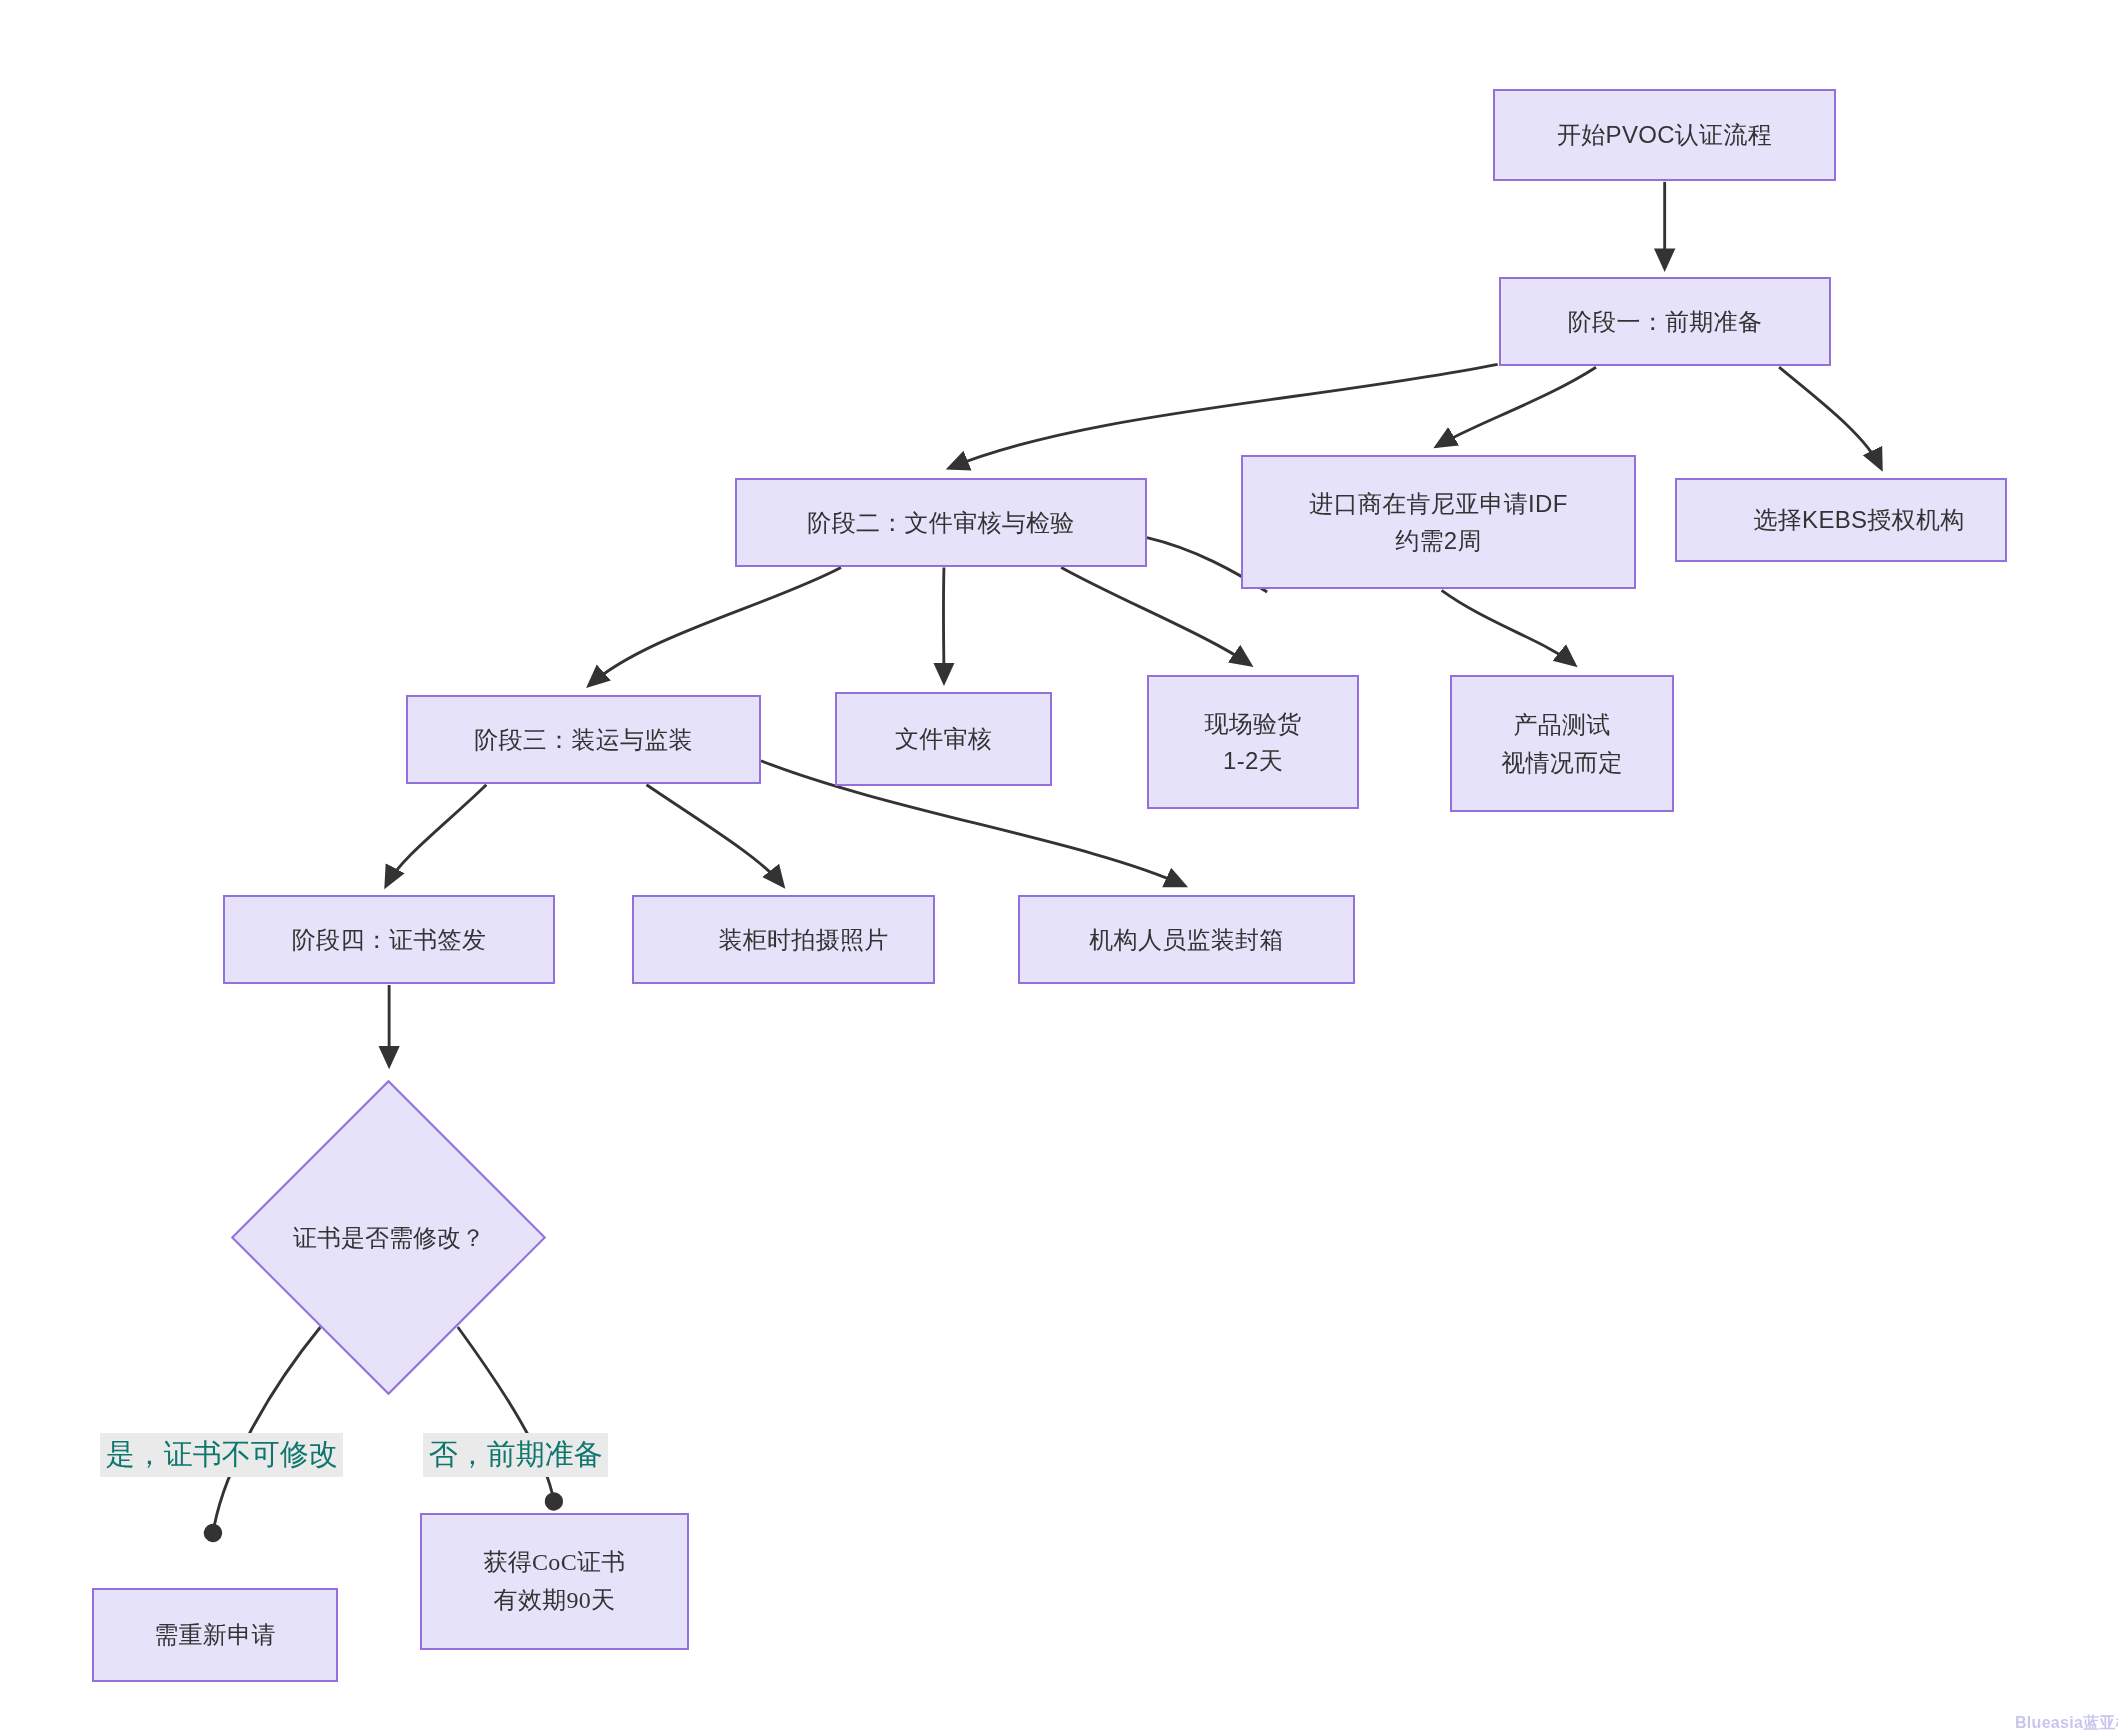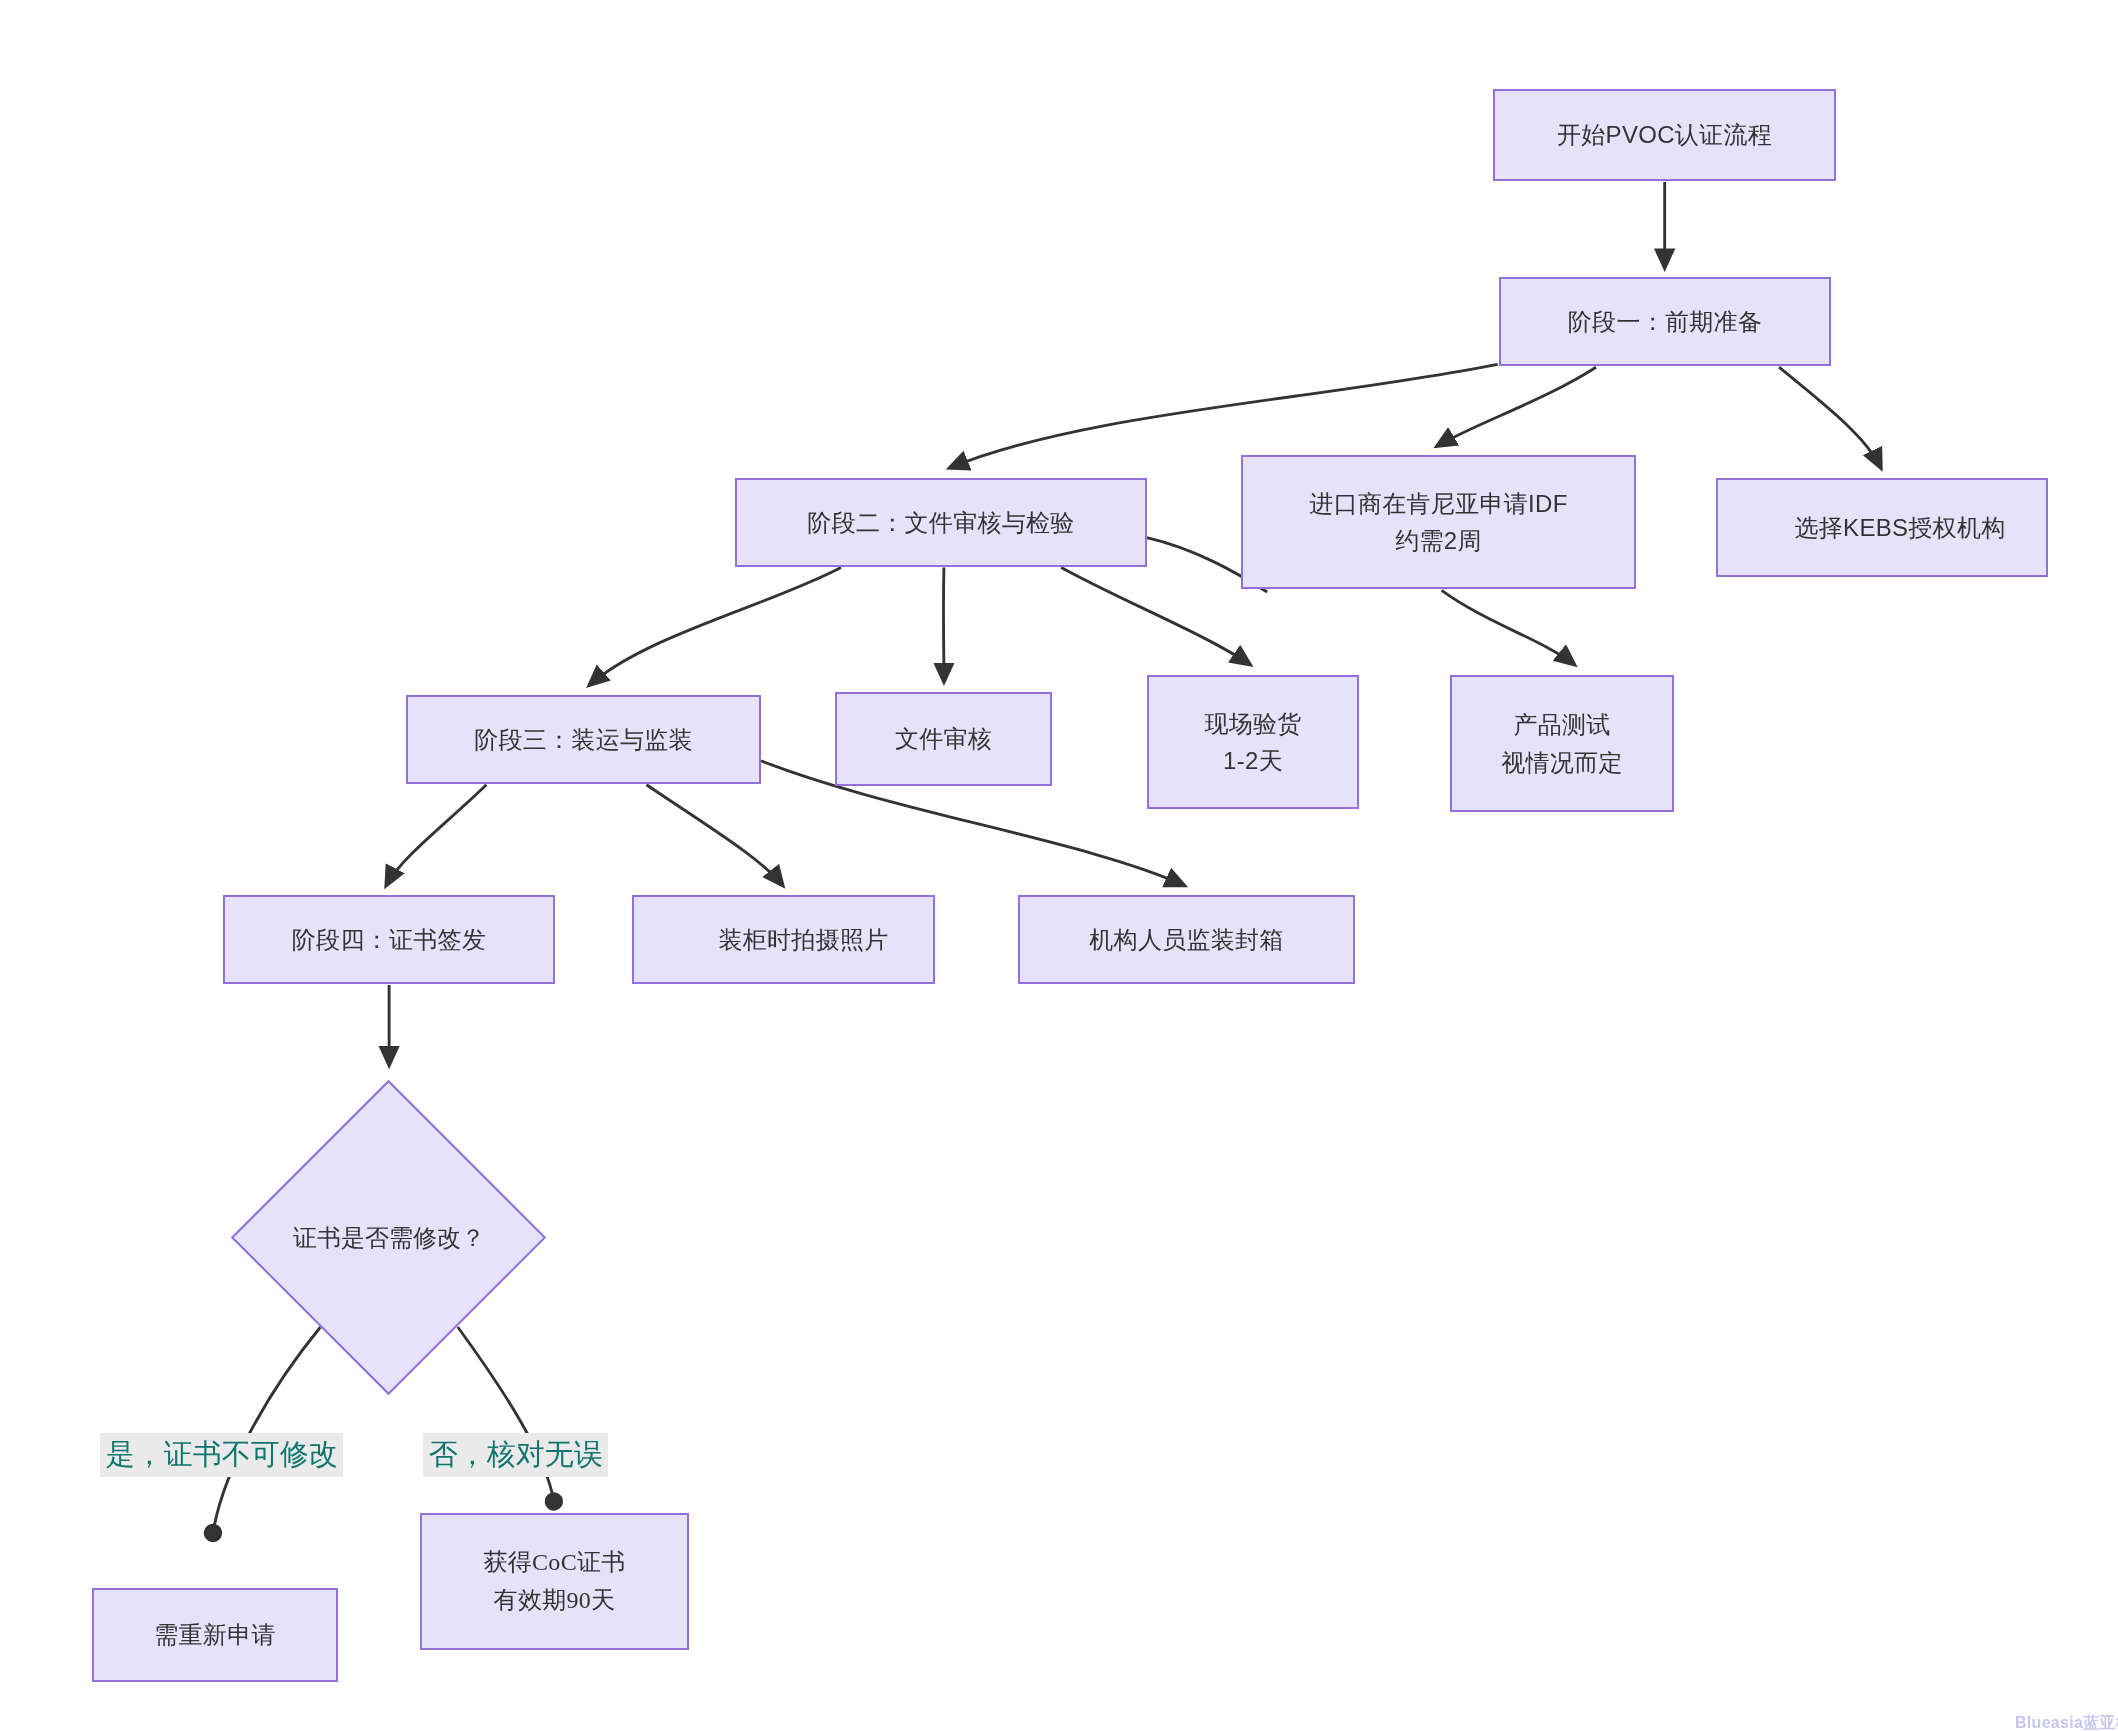--- a/index.html
+++ b/index.html
@@ -133,21 +133,21 @@
 
   <div class="node" style="left:1499px;top:277px;width:332px;height:89px;">
     <span class="line">阶段一：前期准备</span>
   </div>
 
   <div class="node" style="left:1241px;top:455px;width:395px;height:134px;">
     <span class="line">进口商在肯尼亚申请IDF</span>
     <span class="line">约需2周</span>
   </div>
 
-  <div class="node" style="left:1716px;top:478px;width:332px;height:99px;padding-left:36px;">
+  <div class="node" style="left:1675px;top:478px;width:332px;height:84px;padding-left:36px;">
     <span class="line">选择KEBS授权机构</span>
   </div>
 
   <div class="node" style="left:735px;top:478px;width:412px;height:89px;">
     <span class="line">阶段二：文件审核与检验</span>
   </div>
 
   <div class="node" style="left:406px;top:695px;width:355px;height:89px;">
     <span class="line">阶段三：装运与监装</span>
   </div>
@@ -190,21 +190,21 @@
   <div class="node" style="left:420px;top:1513px;width:269px;height:137px;font-family:Liberation Serif, serif;">
     <span class="line">获得CoC证书</span>
     <span class="line">有效期90天</span>
   </div>
 
   <div class="edge-label" style="left:100px;top:1433px;">
     <span>是，证书不可修改</span>
   </div>
 
   <div class="edge-label" style="left:423px;top:1433px;">
-    <span>否，核对无误</span>
+    <span>否，前期准备</span>
   </div>
 
   <div class="watermark" style="left:2015px;top:1713px;">
     <span>Blueasia蓝亚检测</span>
   </div>
 
 </div>
 
 
 </body></html>

